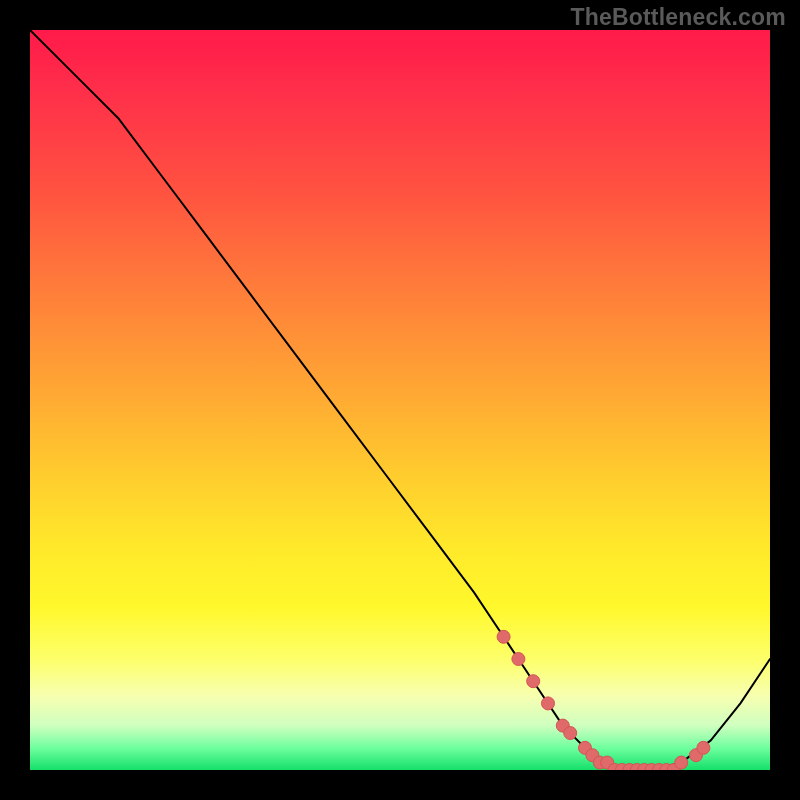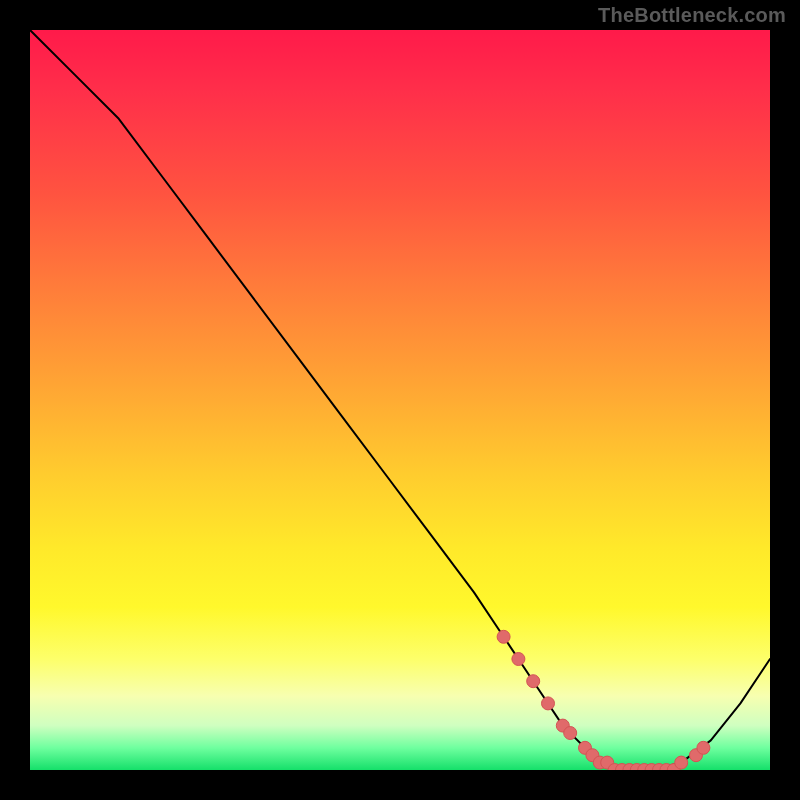--- a/index.html
+++ b/index.html
@@ -15,21 +15,21 @@
     position: relative;
     width: 800px;
     height: 800px;
     background: #000;
   }
   .watermark {
     position: absolute;
     top: 4px;
     right: 14px;
     color: #5a5a5a;
-    font-size: 20px;
+    font-size: 23px;
     font-weight: 600;
     letter-spacing: 0.2px;
     z-index: 20;
   }
   .plot {
     position: absolute;
     left: 30px;
     top: 30px;
     width: 740px;
     height: 740px;

